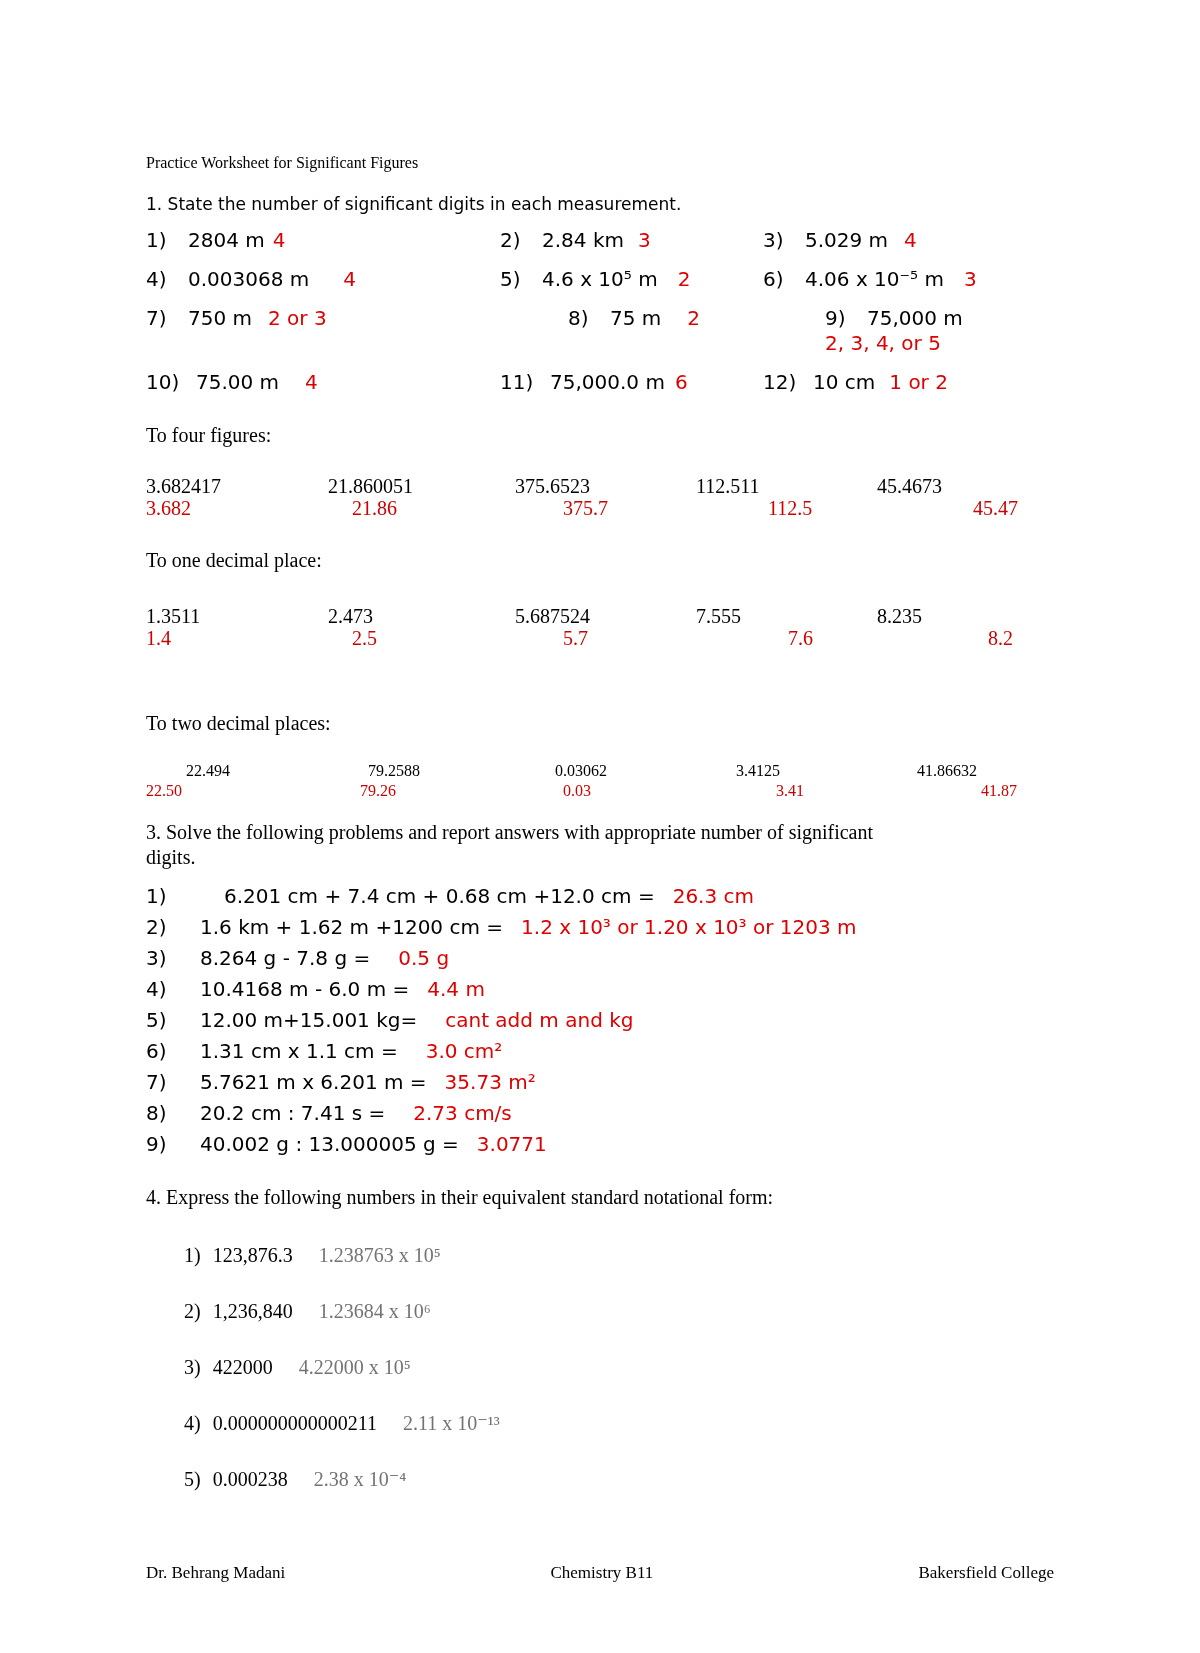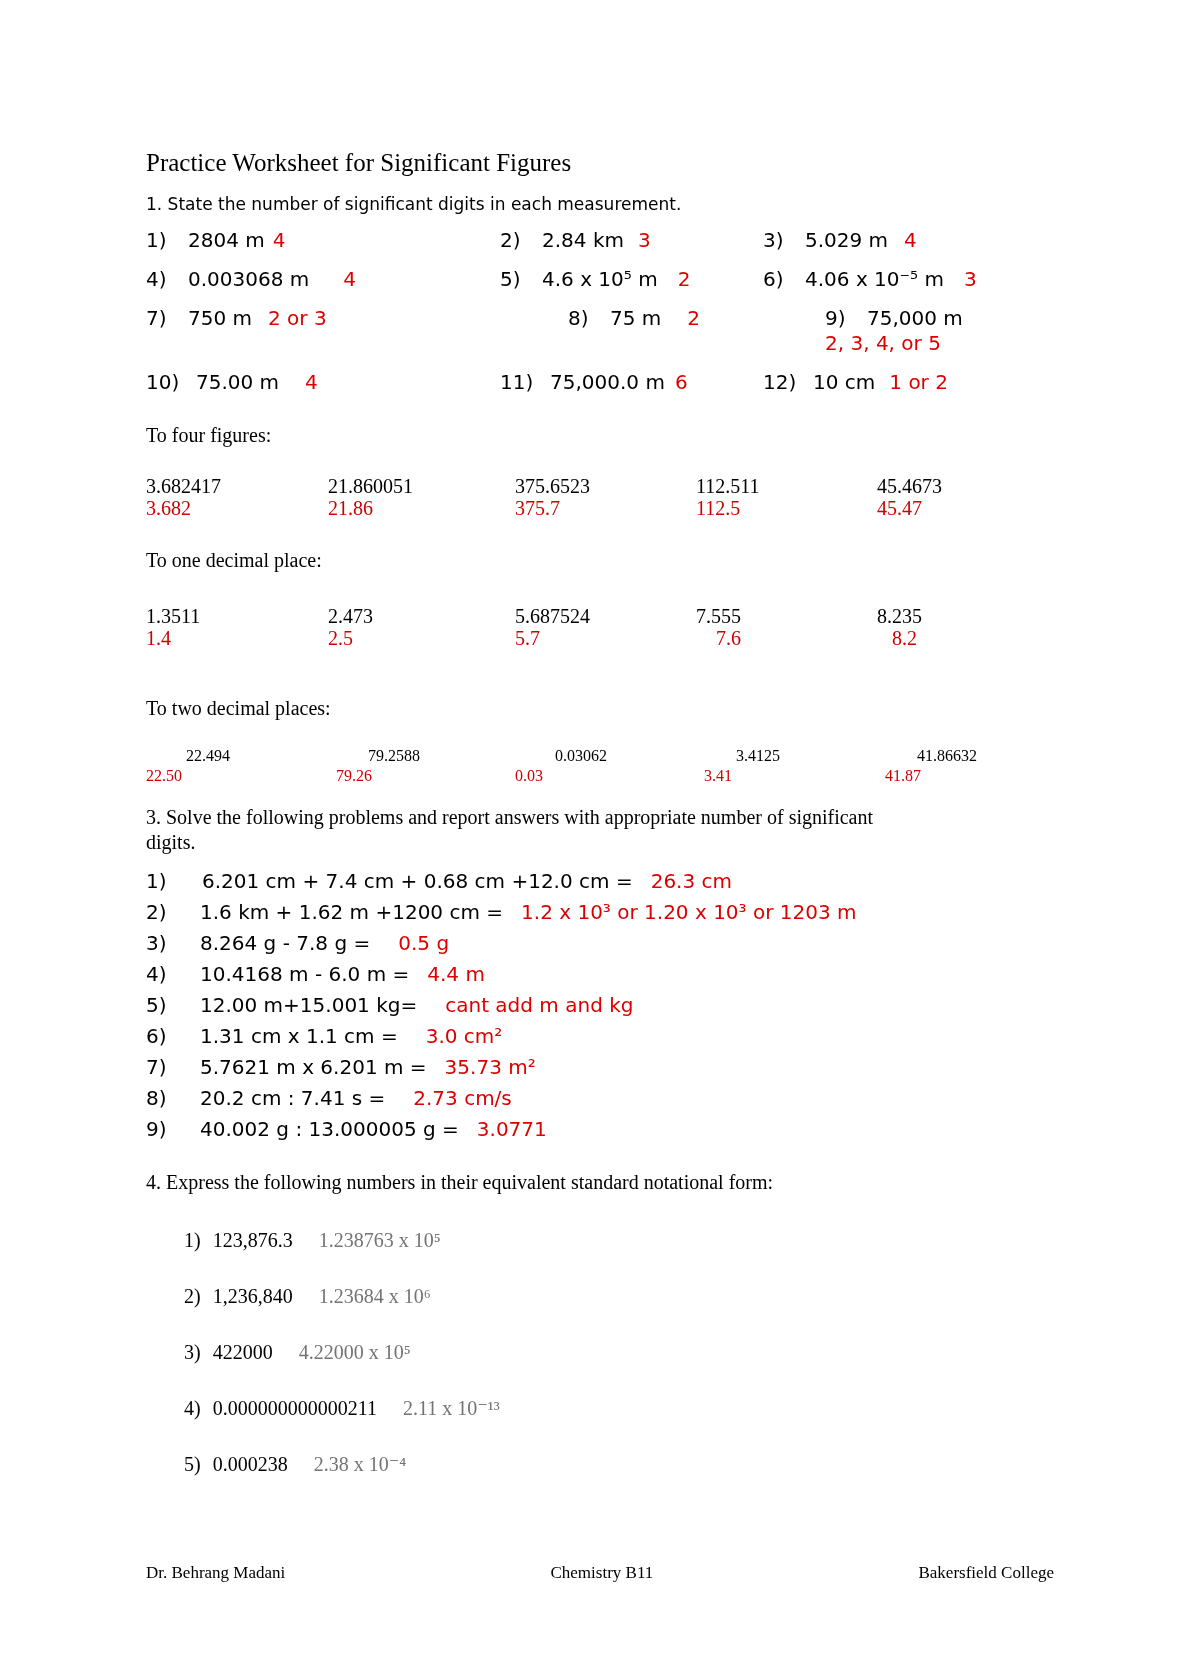--- a/index.html
+++ b/index.html
@@ -1,48 +1,48 @@
 <!DOCTYPE html>
 <html><head>
 <meta charset="utf-8">
 <style>
   html,body{margin:0;padding:0;background:#ffffff;}
   .page{position:relative;width:1200px;height:1653px;background:#ffffff;color:#000;overflow:hidden;}
   .content{position:absolute;left:146px;top:0;width:910px;}
   .serif{font-family:"Liberation Serif","DejaVu Serif",serif;}
   .sans{font-family:"DejaVu Sans","Liberation Sans",sans-serif;}
 
-  .title{margin-top:150px;font-size:25px;line-height:26px;}
+  .title{margin-top:150px;font-size:16px;line-height:26px;}
   .s1-head{margin-top:16px;font-size:17px;line-height:24px;}
 
   .s1-grid{margin-top:12px;display:grid;grid-template-columns:354px 263px 293px;row-gap:14px;font-size:20px;line-height:25px;}
   .cell{white-space:nowrap;}
   .qnum{display:inline-block;min-width:30px;margin-right:12px;}
   .qnum-w{display:inline-block;min-width:40px;margin-right:10px;}
   .ind68{padding-left:68px;}
   .ind62{padding-left:62px;}
 
   .ansS{color:#dd0000;}          
-  .ansR{color:#cc0000;}          
+  .ansR{color:#cc0000;gap:24px;}          
   .g8{margin-left:8px;} .g10{margin-left:10px;} .g14{margin-left:14px;} .g16{margin-left:16px;}
   .g20{margin-left:20px;} .g26{margin-left:26px;} .g34{margin-left:34px;}
 
   .s2-head{margin-top:38px;font-size:20px;line-height:25px;}
   .group-label{font-size:20px;line-height:24px;}
-  .gl1{margin-top:28px;} .gl2{margin-top:29px;} .gl3{margin-top:47px;}
+  .gl1{margin-top:28px;} .gl2{margin-top:29px;} .gl3{margin-top:62px;}
   .num-grid{display:grid;grid-template-columns:182px 187px 181px 181px auto;font-size:20px;line-height:22px;}
   .vals1{margin-top:28px;} .vals2{margin-top:33px;} .vals3{margin-top:26px;margin-left:40px;}
   .num-grid.small{font-size:16px;line-height:20px;}
   .ind8{padding-left:8px;} .ind15{padding-left:15px;} .ind20{padding-left:20px;}
 
   .s3-head{margin-top:19px;font-size:20px;line-height:25px;}
   .s3-list{margin-top:11px;}
   .s3-row{font-size:20px;line-height:31px;white-space:nowrap;}
   .qnum3{display:inline-block;width:54px;}
-  .qt-ind{margin-left:2px;}
+  .qt-ind{margin-left:24px;}
   .ga18{margin-left:18px;} .ga28{margin-left:28px;}
 
   .s4-head{margin-top:25px;font-size:20px;line-height:25px;}
   .s4-list{margin-top:0;}
   .s4-row{padding-left:38px;font-size:20px;line-height:25px;white-space:nowrap;}
   .s4-row.first{margin-top:33px;}
   .s4-row + .s4-row{margin-top:31px;}
   .qnum4{margin-right:12px;}
   .ans4{margin-left:26px;color:#737373;}
 

